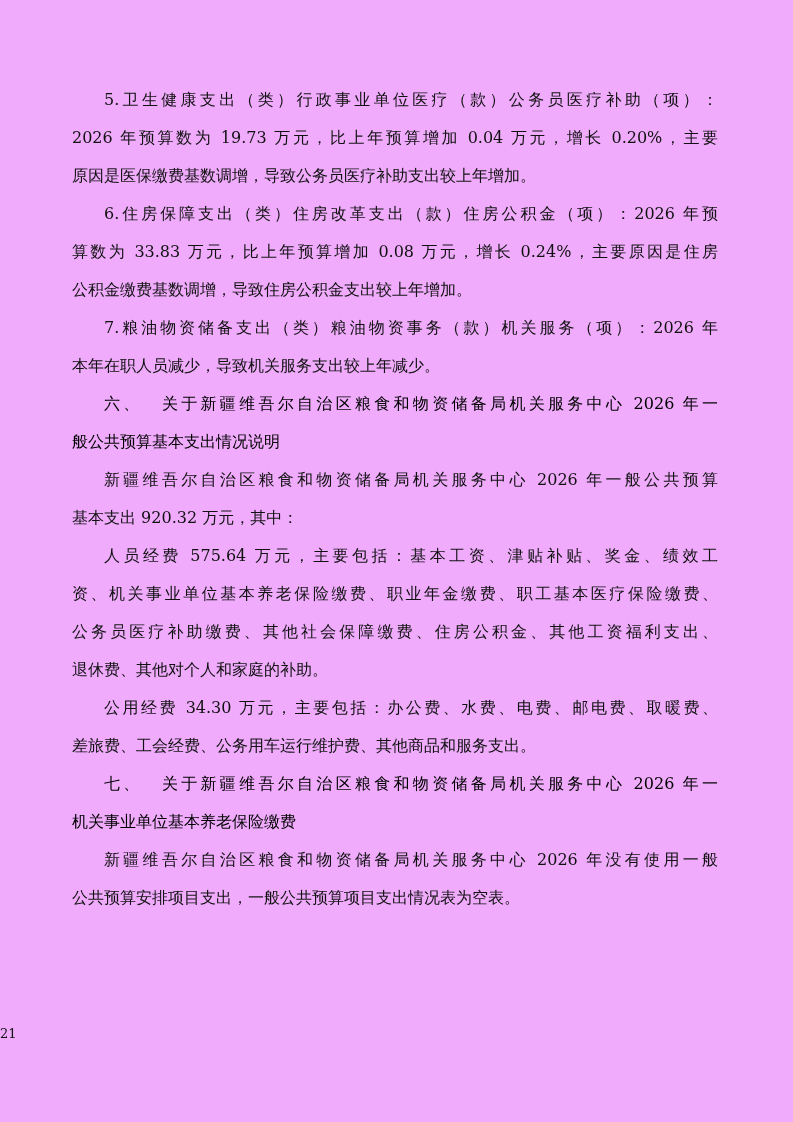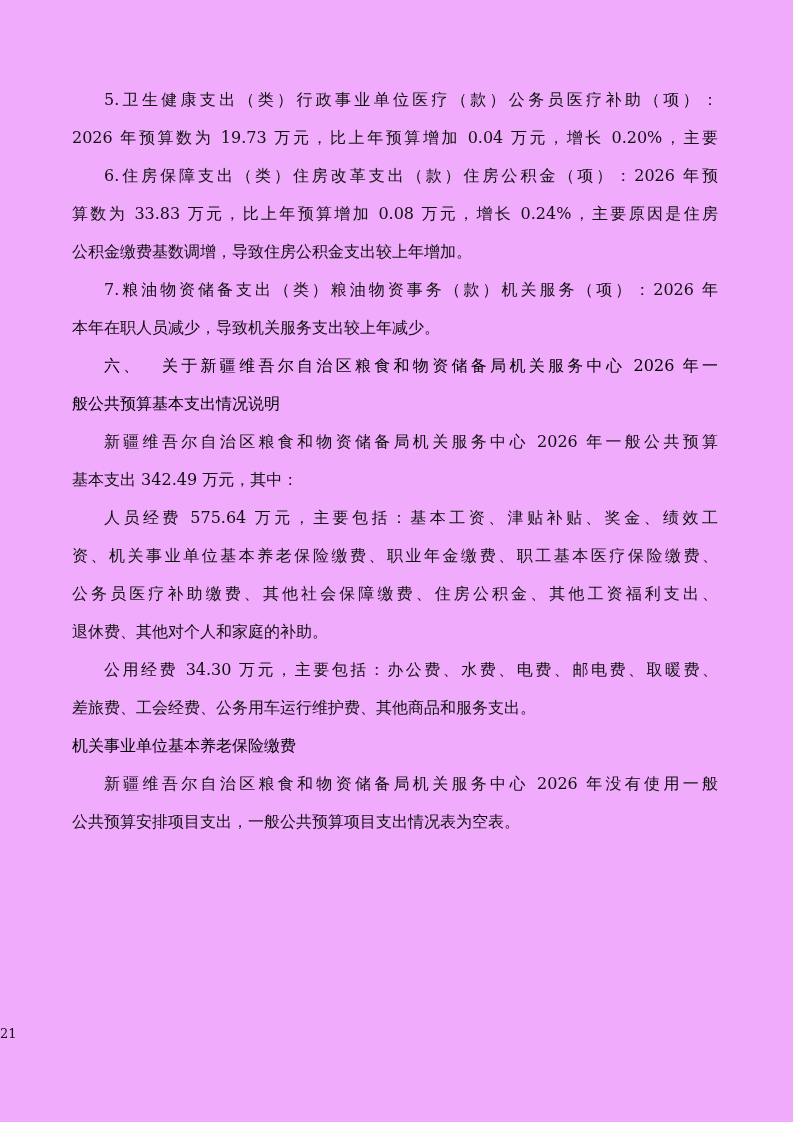--- a/index.html
+++ b/index.html
@@ -67,49 +67,51 @@
   }
 </style>
 </head>
 <body>
 
 <div class="page">
   <div class="doc-body" id="doc-body">
       <div class="block paragraph">
         <div class="line first">5.卫生健康支出（类）行政事业单位医疗（款）公务员医疗补助（项）：</div>
         <div class="line">2026 年预算数为 19.73 万元，比上年预算增加 0.04 万元，增长 0.20%，主要</div>
+        <div class="line last">原因是医保缴费基数调增，导致公务员医疗补助支出较上年增加。</div>
       </div>
       <div class="block paragraph">
         <div class="line first">6.住房保障支出（类）住房改革支出（款）住房公积金（项）：2026 年预</div>
         <div class="line">算数为 33.83 万元，比上年预算增加 0.08 万元，增长 0.24%，主要原因是住房</div>
         <div class="line last">公积金缴费基数调增，导致住房公积金支出较上年增加。</div>
       </div>
       <div class="block paragraph">
         <div class="line first">7.粮油物资储备支出（类）粮油物资事务（款）机关服务（项）：2026 年</div>
         <div class="line last">本年在职人员减少，导致机关服务支出较上年减少。</div>
       </div>
       <div class="block heading">
         <div class="line first">六、　关于新疆维吾尔自治区粮食和物资储备局机关服务中心 2026 年一</div>
         <div class="line last">般公共预算基本支出情况说明</div>
       </div>
       <div class="block paragraph">
         <div class="line first">新疆维吾尔自治区粮食和物资储备局机关服务中心 2026 年一般公共预算</div>
-        <div class="line last">基本支出 342.49 万元，其中：</div>
+        <div class="line last">基本支出 920.32 万元，其中：</div>
       </div>
       <div class="block paragraph">
         <div class="line first">人员经费 575.64 万元，主要包括：基本工资、津贴补贴、奖金、绩效工</div>
         <div class="line">资、机关事业单位基本养老保险缴费、职业年金缴费、职工基本医疗保险缴费、</div>
         <div class="line">公务员医疗补助缴费、其他社会保障缴费、住房公积金、其他工资福利支出、</div>
         <div class="line last">退休费、其他对个人和家庭的补助。</div>
       </div>
       <div class="block paragraph">
         <div class="line first">公用经费 34.30 万元，主要包括：办公费、水费、电费、邮电费、取暖费、</div>
         <div class="line last">差旅费、工会经费、公务用车运行维护费、其他商品和服务支出。</div>
       </div>
       <div class="block heading">
+        <div class="line first">七、　关于新疆维吾尔自治区粮食和物资储备局机关服务中心 2026 年一</div>
         <div class="line last">机关事业单位基本养老保险缴费</div>
       </div>
       <div class="block paragraph">
         <div class="line first">新疆维吾尔自治区粮食和物资储备局机关服务中心 2026 年没有使用一般</div>
         <div class="line last">公共预算安排项目支出，一般公共预算项目支出情况表为空表。</div>
       </div>
     </div>
   <div class="page-number">21</div>
 </div>
 

